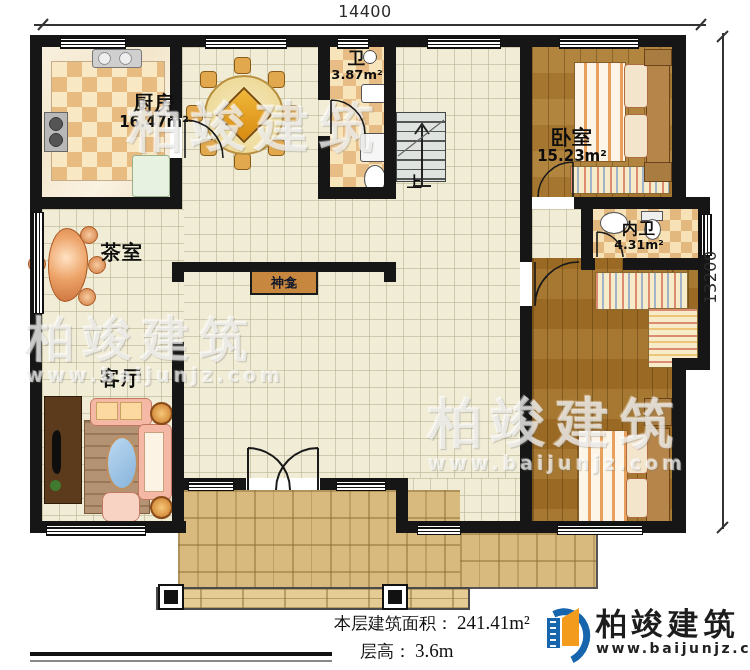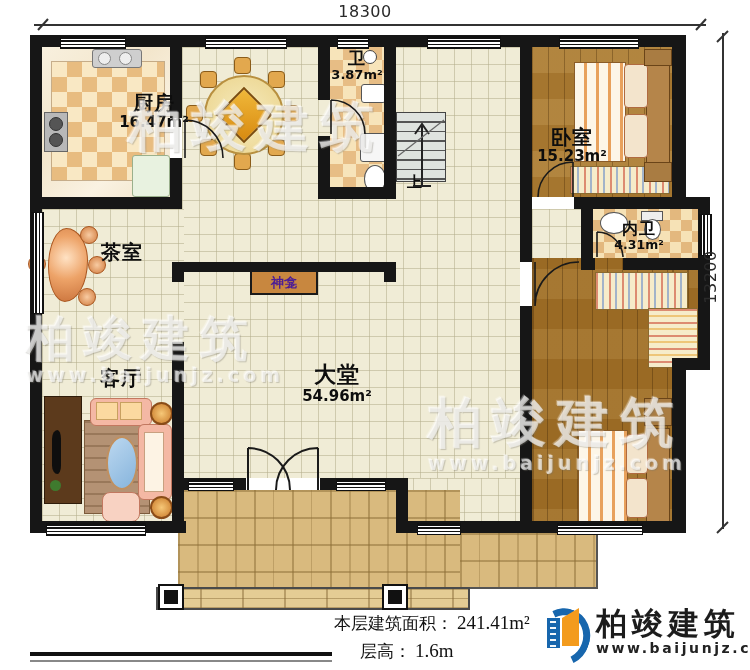--- a/index.html
+++ b/index.html
@@ -206,21 +206,21 @@
   <div class="furn" style="left:96px;top:402px;width:20px;height:16px;background:#fbd9a0;border:1px solid #c8a060;z-index:10;"></div>
   <div class="furn" style="left:120px;top:402px;width:20px;height:16px;background:#fbd9a0;border:1px solid #c8a060;z-index:10;"></div>
   <div class="furn" style="left:138px;top:424px;width:32px;height:74px;background:#f4b8a4;border:1.5px solid #c27860;border-radius:6px;z-index:9;"></div>
   <div class="furn" style="left:144px;top:432px;width:18px;height:58px;background:#fdf3e4;border:1px solid #c8a080;z-index:10;"></div>
   <div class="furn" style="left:106px;top:436px;width:28px;height:50px;background:linear-gradient(135deg,#bcd8f0,#86b4dc);border:2px solid #c09060;border-radius:50%;z-index:10;"></div>
   <div class="furn" style="left:102px;top:492px;width:36px;height:28px;background:#f8d2c2;border:1.5px solid #c27860;border-radius:8px;z-index:9;"></div>
   <div class="furn circ" style="left:150px;top:402px;width:19px;height:19px;background:radial-gradient(circle,#f6c878,#c87828);border:2px solid #8a4c18;z-index:9;"></div>
   <div class="furn circ" style="left:150px;top:496px;width:19px;height:19px;background:radial-gradient(circle,#f6c878,#c87828);border:2px solid #8a4c18;z-index:9;"></div>
 
   <div class="furn" style="left:250px;top:270px;width:64px;height:21px;background:#c8873f;border:2px solid #1a1a1a;z-index:22;display:flex;align-items:center;justify-content:center;">
-    <span style="font-size:13px;font-weight:700;color:#4c1d95;">神龛</span>
+    <span style="font-size:13px;font-weight:700;color:#0f172a;">神龛</span>
   </div>
 
   <div class="room-label" style="left:119px;top:112px;margin-left:35px;">
     <span class="rname">厨房</span>
     <span class="rarea">16.47m²</span>
   </div>
   <div class="room-label" style="left:357px;top:66px;">
     <span class="rname" style="font-size:17px;">卫</span>
     <span class="rarea" style="font-size:13px;">3.87m²</span>
   </div>
@@ -231,30 +231,26 @@
   <div class="room-label" style="left:639px;top:236px;">
     <span class="rname" style="font-size:16px;">内卫</span>
     <span class="rarea" style="font-size:12.5px;">4.31m²</span>
   </div>
   <div class="room-label" style="left:122px;top:252px;">
     <span class="rname">茶室</span>
   </div>
   <div class="room-label" style="left:121px;top:378px;">
     <span class="rname">客厅</span>
   </div>
-  <div class="room-label" style="left:337px;top:384px;">
-    <span class="rname" style="font-size:22px;">大堂</span>
-    <span class="rarea">54.96m²</span>
-  </div>
   <div class="room-label" style="left:415px;top:182px;">
     <span class="rname" style="font-size:15px;">上</span>
   </div>
 
   <div class="dimline" style="left:34px;top:24px;width:672px;height:1.5px;"></div>
-  <div class="dim" style="left:320px;top:2px;width:90px;text-align:center;">18300</div>
+  <div class="dim" style="left:320px;top:2px;width:90px;text-align:center;">14400</div>
   <div class="dimline" style="left:722px;top:33px;width:1.5px;height:496px;"></div>
   <div class="dim" style="left:701px;top:322px;width:90px;text-align:center;transform:rotate(-90deg);transform-origin:top left;">13200</div>
 
   <div class="wm" style="left:128px;top:100px;">
     <span class="big">柏竣建筑</span>
   </div>
   <div class="wm" style="left:26px;top:314px;">
     <span class="big" style="font-size:48px;">柏竣建筑</span>
     <span class="small">www.baijunjz.com</span>
   </div>
@@ -286,21 +282,21 @@
   </svg>
 
   <div class="abs" style="left:30px;top:652px;width:302px;height:4px;background:#111;z-index:40;"></div>
   <div class="abs" style="left:30px;top:660px;width:302px;height:1.5px;background:#888;z-index:40;"></div>
   <div class="tb" style="left:334px;top:612px;text-align:right;">
     <span class="tb-label">本层建筑面积：</span>
     <span class="tb-value">241.41m²</span>
   </div>
   <div class="tb" style="left:360px;top:640px;">
     <span class="tb-label">层高：</span>
-    <span class="tb-value">1.6m</span>
+    <span class="tb-value">3.6m</span>
   </div>
 
   <div class="logo-mark" style="left:536px;top:604px;">
     <div class="swoosh"></div>
     <div class="bld-o"></div>
     <div class="bld-b"></div>
   </div>
   <div class="abs" style="left:596px;top:607px;z-index:41;">
     <div class="logo-company">柏竣建筑</div>
     <div class="logo-url">www.baijunjz.com</div>

